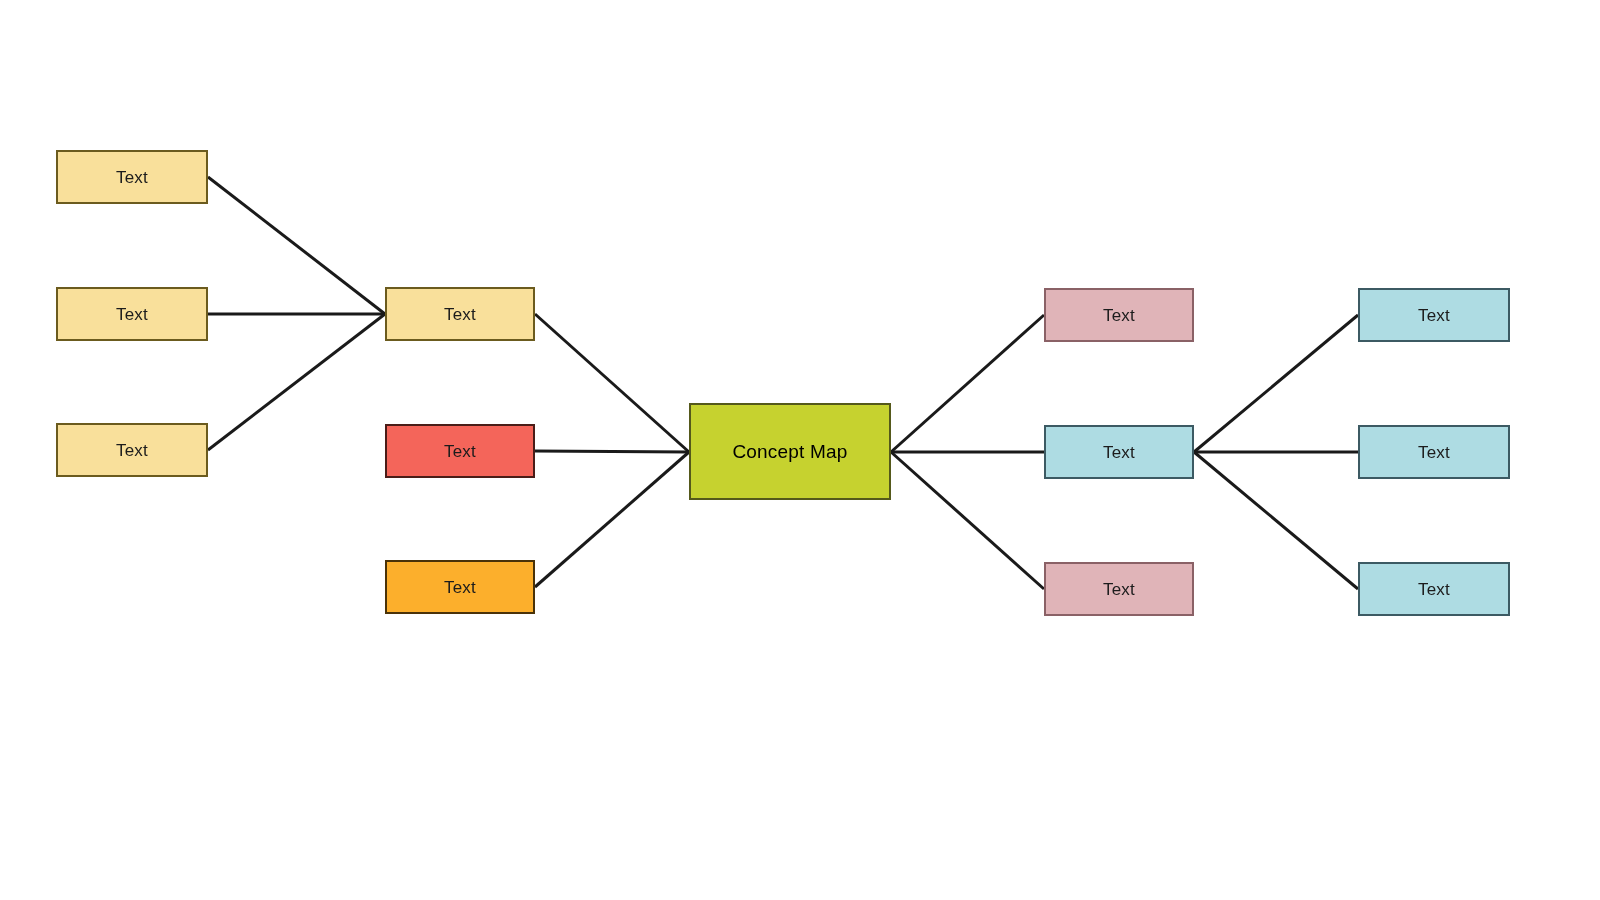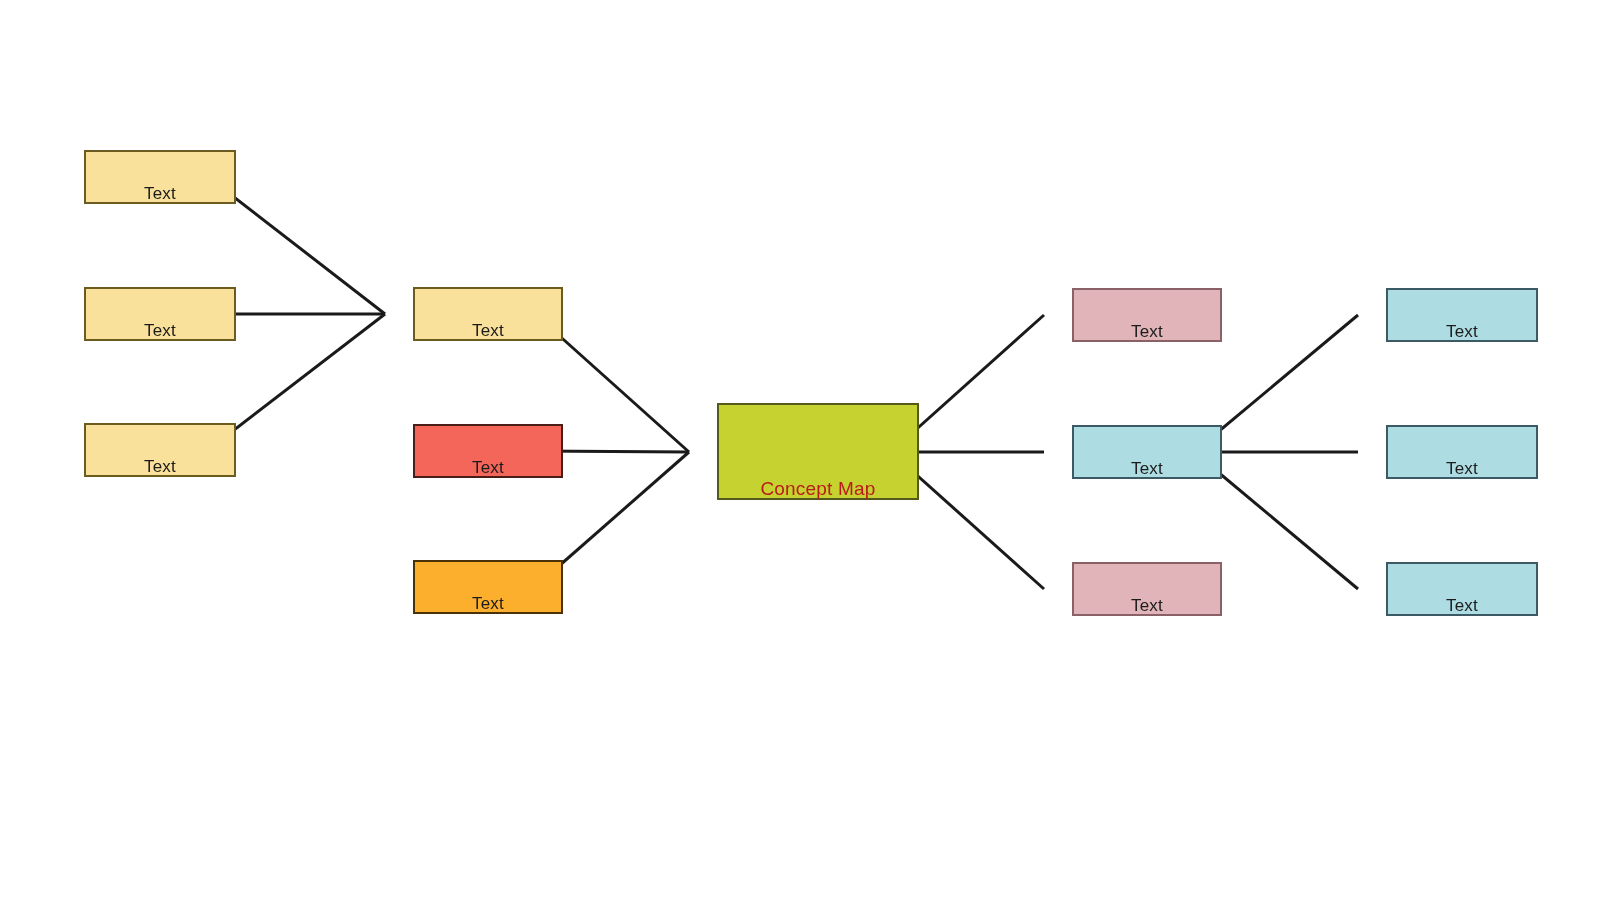--- a/index.html
+++ b/index.html
@@ -23,28 +23,27 @@
     left: 0;
     top: 0;
     width: 1600px;
     height: 900px;
     pointer-events: none;
   }
   .node {
     position: absolute;
     box-sizing: border-box;
     display: flex;
-    align-items: flex-end;
+    align-items: center;
     justify-content: center;
     font-size: 17px;
     line-height: 1;
     color: #1c1c1c;
     letter-spacing: 0.2px;
     user-select: none;
-    margin-left: 28px;
   }
   .node-label {
     pointer-events: none;
     white-space: nowrap;
   }
   .node.root {
     font-size: 19px;
   }
 </style>
 </head>
@@ -77,21 +76,21 @@
       </div>
       <div class="node" style="left: 385px; top: 287px; width: 150px; height: 54px; background: rgb(249, 224, 155); border: 2px solid rgb(107, 91, 30); font-size: 17px; color: rgb(28, 28, 28);">
         <span class="node-label">Text</span>
       </div>
       <div class="node" style="left: 385px; top: 424px; width: 150px; height: 54px; background: rgb(244, 101, 90); border: 2px solid rgb(74, 29, 24); font-size: 17px; color: rgb(28, 28, 28);">
         <span class="node-label">Text</span>
       </div>
       <div class="node" style="left: 385px; top: 560px; width: 150px; height: 54px; background: rgb(252, 175, 44); border: 2px solid rgb(74, 50, 8); font-size: 17px; color: rgb(28, 28, 28);">
         <span class="node-label">Text</span>
       </div>
-      <div class="node root" style="left: 689px; top: 403px; width: 202px; height: 97px; background: rgb(198, 210, 47); border: 2px solid rgb(85, 89, 27); font-size: 19px; color: #b91c1c;">
+      <div class="node root" style="left: 689px; top: 403px; width: 202px; height: 97px; background: rgb(198, 210, 47); border: 2px solid rgb(85, 89, 27); font-size: 19px; color: #000000;">
         <span class="node-label">Concept Map</span>
       </div>
       <div class="node" style="left: 1044px; top: 288px; width: 150px; height: 54px; background: rgb(224, 180, 184); border: 2px solid rgb(138, 97, 102); font-size: 17px; color: rgb(28, 28, 28);">
         <span class="node-label">Text</span>
       </div>
       <div class="node" style="left: 1044px; top: 425px; width: 150px; height: 54px; background: rgb(174, 220, 227); border: 2px solid rgb(60, 90, 99); font-size: 17px; color: rgb(28, 28, 28);">
         <span class="node-label">Text</span>
       </div>
       <div class="node" style="left: 1044px; top: 562px; width: 150px; height: 54px; background: rgb(224, 180, 184); border: 2px solid rgb(138, 97, 102); font-size: 17px; color: rgb(28, 28, 28);">
         <span class="node-label">Text</span>

